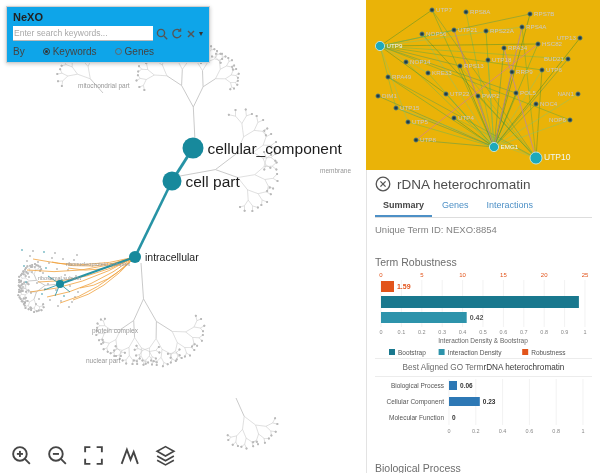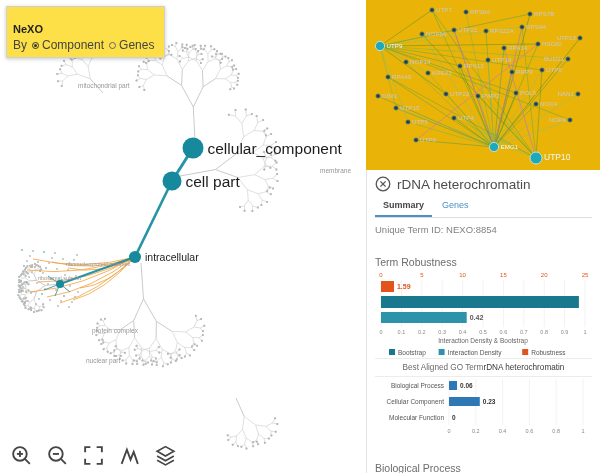--- a/index.html
+++ b/index.html
@@ -1,29 +1,29 @@
 <!DOCTYPE html>
 <html><head>
 <meta charset="utf-8">
 <style>
   html,body{margin:0;padding:0;background:#e9e9e9;font-family:"Liberation Sans",sans-serif;}
   #app{position:relative;width:600px;height:473px;background:#fff;overflow:hidden;}
   svg{font-family:"Liberation Sans",sans-serif;display:block;}
 
   
   #tree-panel{position:absolute;left:0;top:0;width:366px;height:473px;background:#fff;}
-  #search-card{position:absolute;left:6px;top:6px;width:159px;background:#fde047;border:1px solid #d0d0d0;
-    box-shadow:0 1px 4px rgba(0,0,0,.22);padding:16px 6px 5px;box-sizing:border-box;}
+  #search-card{position:absolute;left:6px;top:6px;width:204px;background:#0ea5e9;border:1px solid #d0d0d0;
+    box-shadow:0 1px 4px rgba(0,0,0,.22);padding:4px 6px 5px;box-sizing:border-box;}
   #search-card .app-title{font-size:11px;font-weight:bold;color:#222;margin-bottom:3px;}
   .search-row{display:flex;align-items:center;gap:3px;}
   .search-row input{flex:1;min-width:0;border:none;border-bottom:1px solid #bbb;font-size:8.5px;color:#444;
     padding:2px 1px;outline:none;font-family:"Liberation Sans",sans-serif;}
   .search-row input::placeholder{color:#a8a8a8;}
   .sicon{display:inline-flex;cursor:pointer;}
-  .by-row{display:flex;align-items:center;gap:5px;font-size:12px;color:#444;}
+  .by-row{display:flex;align-items:center;gap:18px;font-size:10px;color:#444;margin-top:5px;}
   .by-row label{display:inline-flex;align-items:center;gap:3px;cursor:pointer;}
   .radio{width:7px;height:7px;border:1px solid #666;border-radius:50%;display:inline-block;box-sizing:border-box;}
   .radio.checked{border-color:#333;position:relative;}
   .radio.checked::after{content:"";position:absolute;left:1px;top:1px;width:3px;height:3px;border-radius:50%;background:#333;}
   .caret{font-size:8px;color:#333;line-height:1;}
 
   #zoom-controls{position:absolute;left:10px;bottom:6px;display:flex;gap:13px;align-items:flex-end;}
   #zoom-controls .zc{cursor:pointer;opacity:.88;}
 
   
@@ -1151,25 +1151,47 @@
           <text x="320" y="173" font-size="6.5" fill="#979797">membrane</text>
           <text x="66" y="266" font-size="5.5" fill="#979797">ribonucleoprotein complex</text>
           <text x="38" y="280" font-size="5.5" fill="#979797">ribosomal subunit</text>
           <text x="92" y="333" font-size="6.5" fill="#979797">protein complex</text>
           <text x="86" y="363" font-size="6.5" fill="#979797">nuclear part</text>
         </g>
       </svg>
 
     <div id="search-card">
       <div class="app-title">NeXO</div>
+      <div class="search-row">
+        <input type="text" placeholder="Enter search keywords..." style="">
+        <span class="sicon">
+          <svg width="12" height="12" viewBox="0 0 12 12" fill="none" stroke="#555" stroke-width="1.4">
+            <circle cx="5" cy="5" r="3.6"></circle>
+              <line x1="8" y1="8" x2="11.2" y2="11.2"></line>
+          </svg>
+        </span>
+        <span class="sicon">
+          <svg width="12" height="12" viewBox="0 0 12 12" fill="none" stroke="#555" stroke-width="1.3">
+            <path d="M10,7 A4.2,4.2 0 1 1 9.4,3"></path>
+              <polyline points="9.6,0.6 9.6,3.2 7,3.2"></polyline>
+          </svg>
+        </span>
+        <span class="sicon">
+          <svg width="10" height="10" viewBox="0 0 10 10" stroke="#555" stroke-width="1.4">
+            <line x1="2" y1="2" x2="8" y2="8"></line>
+              <line x1="8" y1="2" x2="2" y2="8"></line>
+          </svg>
+        </span>
+        <span class="caret">▾</span>
+      </div>
       <div class="by-row">
         <span>By</span>
         <label>
           <span class="radio checked"></span>
-          <span>Component</span>
+          <span>Keywords</span>
         </label>
         <label>
           <span class="radio"></span>
           <span>Genes</span>
         </label>
       </div>
     </div>
 
     <div id="zoom-controls">
       <span class="zc">
@@ -1348,20 +1370,21 @@
           <line x1="5.4" y1="5.4" x2="10.6" y2="10.6"></line>
           <line x1="10.6" y1="5.4" x2="5.4" y2="10.6"></line>
         </svg>
       </span>
       <span class="dp-title">rDNA heterochromatin</span>
     </div>
 
     <div id="tabs">
         <span class="tab active">Summary</span>
         <span class="tab">Genes</span>
+        <span class="tab">Interactions</span>
       </div>
 
     <div class="term-id">Unique Term ID: NEXO:8854</div>
 
     <div class="sec-title">Term Robustness</div>
     <svg id="robustness-chart" width="218" height="88">
         <line x1="6" y1="10" x2="6" y2="57" stroke="#ececec" stroke-width="0.7"></line>
         <line x1="26.400000000000002" y1="10" x2="26.400000000000002" y2="57" stroke="#ececec" stroke-width="0.7"></line>
         <line x1="46.800000000000004" y1="10" x2="46.800000000000004" y2="57" stroke="#ececec" stroke-width="0.7"></line>
         <line x1="67.19999999999999" y1="10" x2="67.19999999999999" y2="57" stroke="#ececec" stroke-width="0.7"></line>

